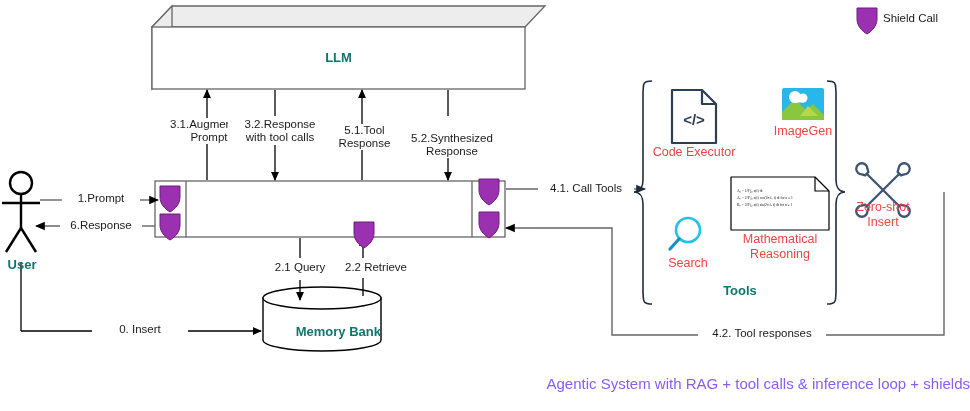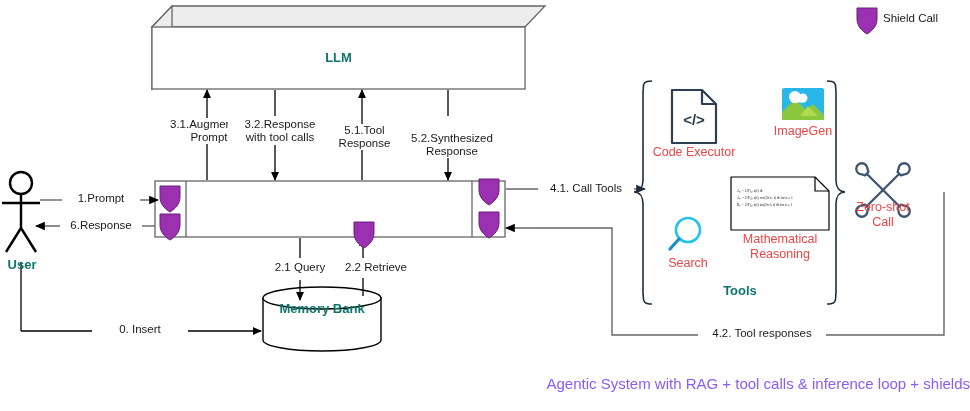--- a/index.html
+++ b/index.html
@@ -189,21 +189,21 @@
       <path d="M 160 186 h 20 v 11 c 0 7 -5 12 -10 15 c -5 -3 -10 -8 -10 -15 z"></path>
       <path d="M 160 214 h 20 v 11 c 0 7 -5 12 -10 15 c -5 -3 -10 -8 -10 -15 z"></path>
       <path d="M 479 179 h 20 v 11 c 0 7 -5 12 -10 15 c -5 -3 -10 -8 -10 -15 z"></path>
       <path d="M 479 212 h 20 v 11 c 0 7 -5 12 -10 15 c -5 -3 -10 -8 -10 -15 z"></path>
       <path d="M 354 222 h 20 v 11 c 0 7 -5 12 -10 15 c -5 -3 -10 -8 -10 -15 z"></path>
       <path d="M 857 8 h 20 v 11 c 0 7 -5 12 -10 15 c -5 -3 -10 -8 -10 -15 z"></path>
     </g>
   </svg>
 
   <div class="node-title" style="left:152px; top:50px; width:373px;">LLM</div>
-  <div class="node-title" style="left:263px; top:301px; width:118px;">Memory Bank</div>
+  <div class="node-title" style="left:263px; top:324px; width:118px;text-align:right;">Memory Bank</div>
   <div class="node-title" style="left:0px; top:257px; width:44px;">User</div>
   <div class="node-title" style="left:700px; top:283px; width:80px;">Tools</div>
 
   <div class="lbl" style="left:142px; top:118px; width:130px;">3.1.Augmented
 Prompt</div>
   <div class="lbl" style="left:228px; top:118px; width:100px;">3.2.Response
 with tool calls</div>
   <div class="lbl" style="left:330px; top:124px; width:65px;">5.1.Tool
 Response</div>
   <div class="lbl" style="left:400px; top:132px; width:100px;">5.2.Synthesized
@@ -219,21 +219,21 @@
 
   <div class="lbl" style="left:538px; top:182px; width:92px;">4.1. Call Tools</div>
   <div class="lbl" style="left:698px; top:327px; width:124px;">4.2. Tool responses</div>
 
   <div class="tool-label" style="left:644px; top:145px; width:100px;">Code Executor</div>
   <div class="tool-label" style="left:763px; top:124px; width:80px;">ImageGen</div>
   <div class="tool-label" style="left:657px; top:256px; width:62px;">Search</div>
   <div class="tool-label" style="left:725px; top:232px; width:110px;">Mathematical
 Reasoning</div>
   <div class="tool-label" style="left:845px; top:200px; width:76px;">Zero-shot
-Call</div>
+Insert</div>
 
   <div class="abs" style="left:737px; top:188px; width:86px; font-size:3.6px; line-height:7px; color:#111; font-family:'Liberation Serif', serif;">
     <div>A₀ = 1/P ∫ₚ x(t) dt</div>
     <div>Aₙ = 2/P ∫₀ x(t) cos(2π fₙ t) dt     for n ≥ 1</div>
     <div>Bₙ = 2/P ∫ₚ x(t) sin(2π fₙ t) dt     for n ≥ 1</div>
   </div>
 
   <div class="legend-text" style="left:883px; top:12px;">Shield Call</div>
 
   <div class="caption">Agentic System with RAG + tool calls &amp; inference loop + shields</div>

